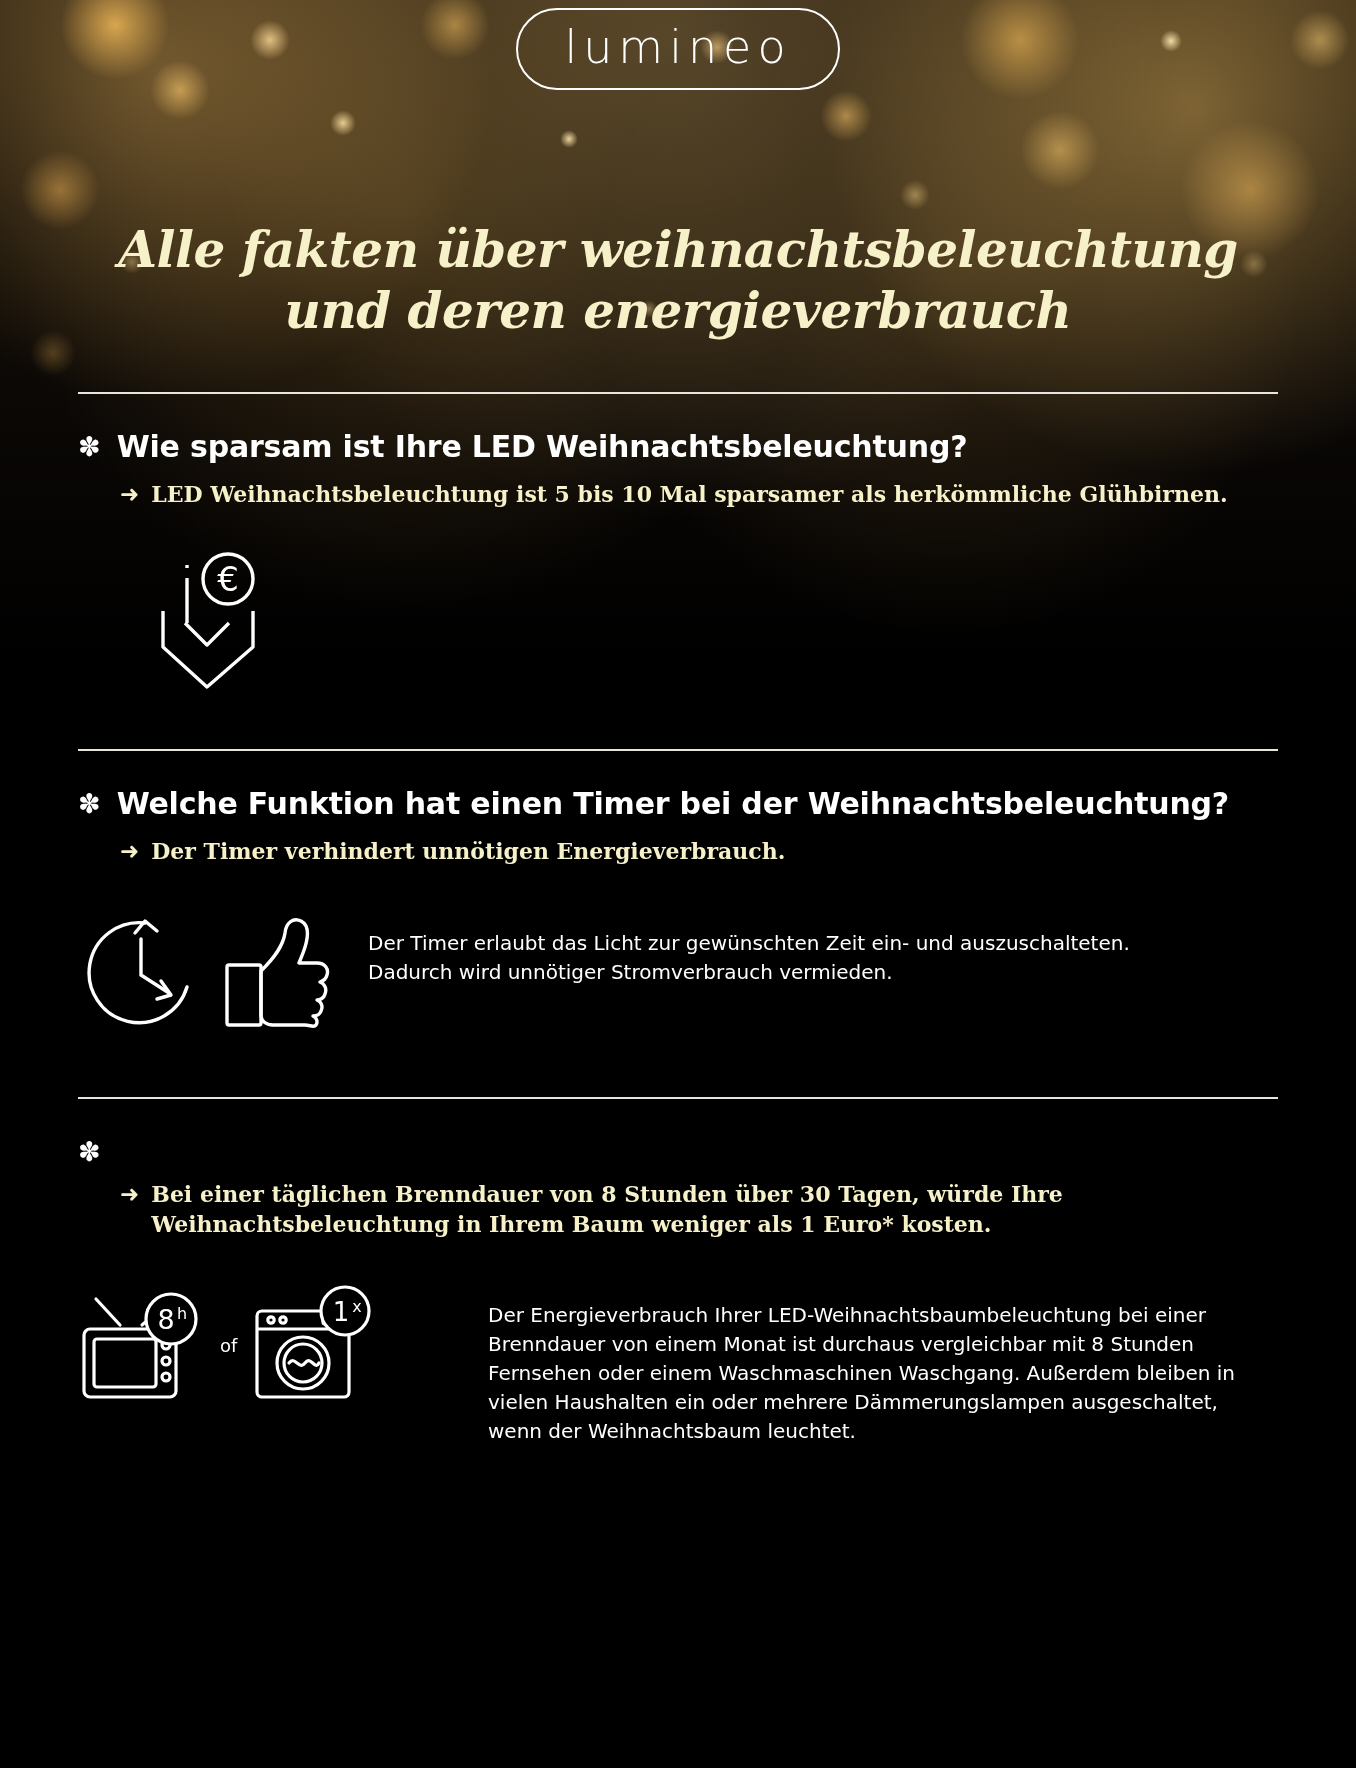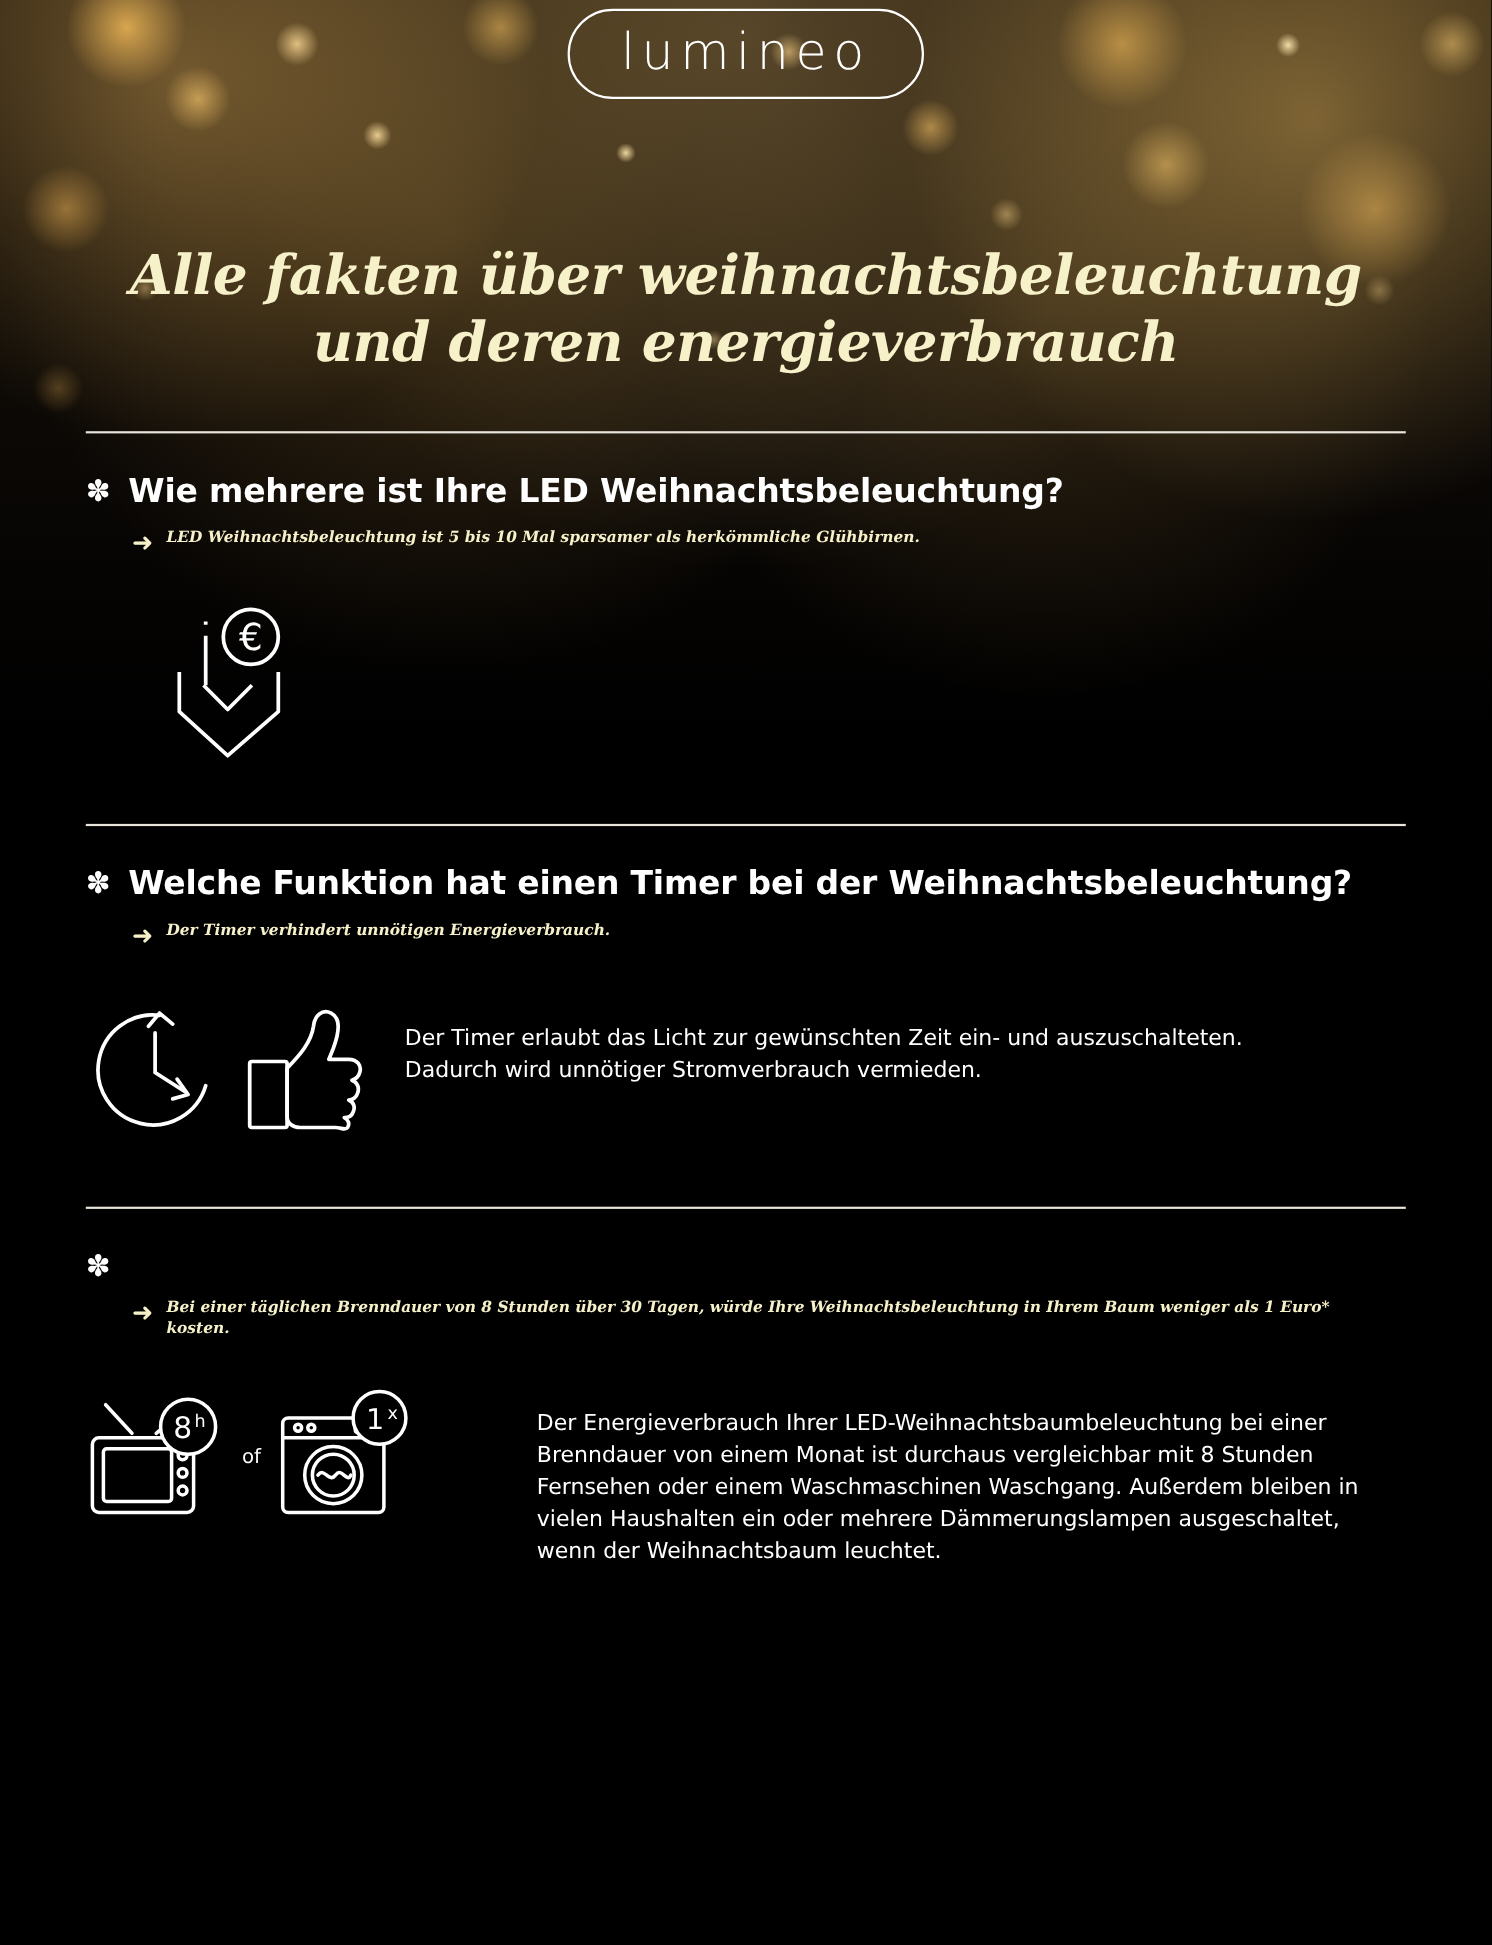--- a/index.html
+++ b/index.html
@@ -110,23 +110,22 @@
     margin: 14px 0 0 42px;
   }
   .arrow {
     color: #f7f1c9;
     font-size: 23px;
     line-height: 1.3;
   }
   .answer {
     color: #f7f1c9;
     font-family: "DejaVu Serif", serif;
-    font-style: italic;
     font-weight: 700;
-    font-size: 14px;
+    font-size: 22px;
     line-height: 1.32;
     max-width: 1110px;
   }
   .body-row {
     display: flex;
     align-items: flex-start;
     gap: 30px;
     margin-top: 42px;
   }
   .icon-box {
@@ -181,21 +180,21 @@
 
   <h1 class="headline">Alle fakten über weihnachtsbeleuchtung und deren energieverbrauch</h1>
 
   <div class="content">
 
     <div class="section">
       <div class="rule"></div>
 
       <div class="q-row">
         <span class="star">✽</span>
-        <span class="question">Wie mehrere ist Ihre LED Weihnachtsbeleuchtung?</span>
+        <span class="question">Wie sparsam ist Ihre LED Weihnachtsbeleuchtung?</span>
       </div>
 
       <div class="answer-row">
         <span class="arrow">➜</span>
         <span class="answer">LED Weihnachtsbeleuchtung ist 5 bis 10 Mal sparsamer als herkömmliche Glühbirnen.</span>
       </div>
 
       <div class="body-row">
         <div class="icon-box" style="width:260px; justify-content:center;">
           <span>

